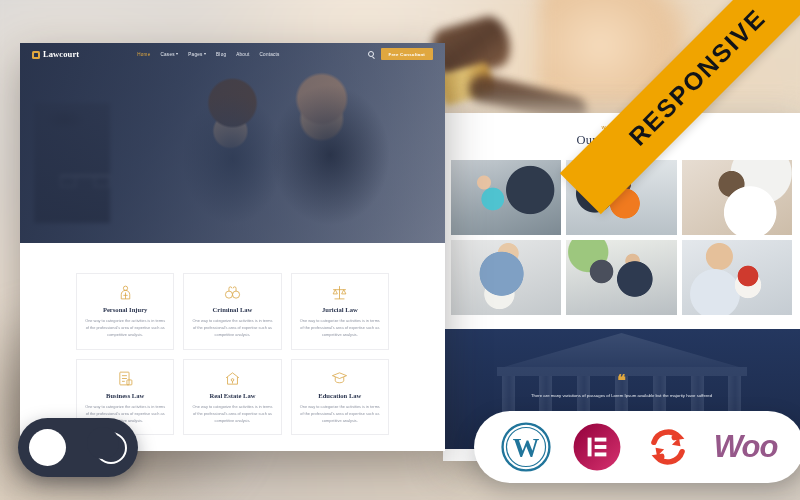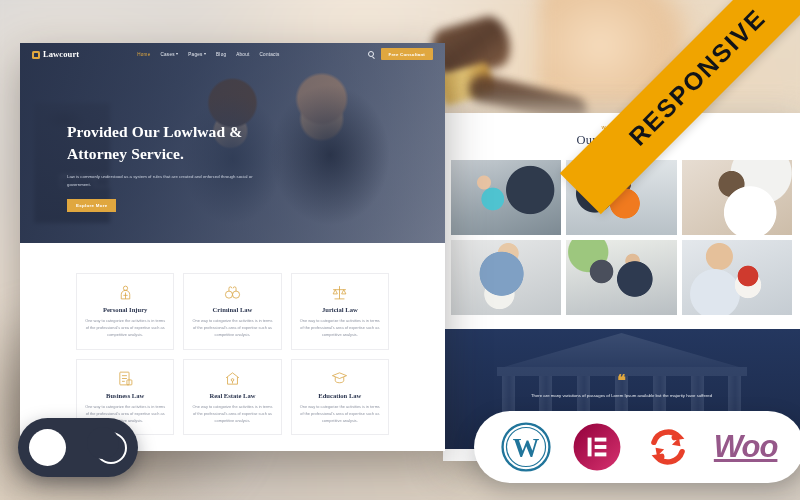--- a/index.html
+++ b/index.html
@@ -307,21 +307,21 @@
   
   .badges {
     position:absolute; left:474px; top:411px; width:330px; height:72px;
     background:#ffffff; border-radius:36px;
     display:flex; align-items:center; justify-content:space-around;
     padding:0 16px; box-shadow:0 8px 22px rgba(20,24,34,.22);
   }
   .badge { display:flex; align-items:center; justify-content:center; }
   .woo-text {
     font-family:"Liberation Sans", sans-serif; font-weight:700;
-    font-size:31px; color:#96588a; letter-spacing:-1px; font-style:italic;text-decoration:underline;
+    font-size:31px; color:#96588a; letter-spacing:-1px; font-style:italic;
   }
 </style>
 </head>
 <body>
 
 <div class="bg-photo">
   <div class="bg-base"></div>
   <div class="hand-blob"></div>
   <div class="gavel-head"></div>
   <div class="gavel-band"></div>
@@ -414,28 +414,20 @@
             <span>Contacts</span>
           </a>
       </nav>
 
       <div class="nav-right">
         <span class="search-ico"></span>
         <button class="btn-consult">Free Consultant</button>
       </div>
     </div>
 
-    <div class="hero-copy">
-      <h1 class="hero-h1">
-        <span>Provided Our Lowlwad &amp;</span><br>
-        <span>Attorney Service.</span>
-      </h1>
-      <p class="hero-p">Law is commonly understood as a system of rules that are created and enforced through social or government.</p>
-      <button class="btn-explore">Explore More</button>
-    </div>
   </div>
 
   <div class="services">
 
     <div class="cards">
 
       <div class="card">
         <div class="card-ico">
           <svg width="17" height="17" viewBox="0 0 24 24" fill="none" stroke="#d9a441" stroke-width="1.1">
             <circle cx="12" cy="6" r="3"></circle>

